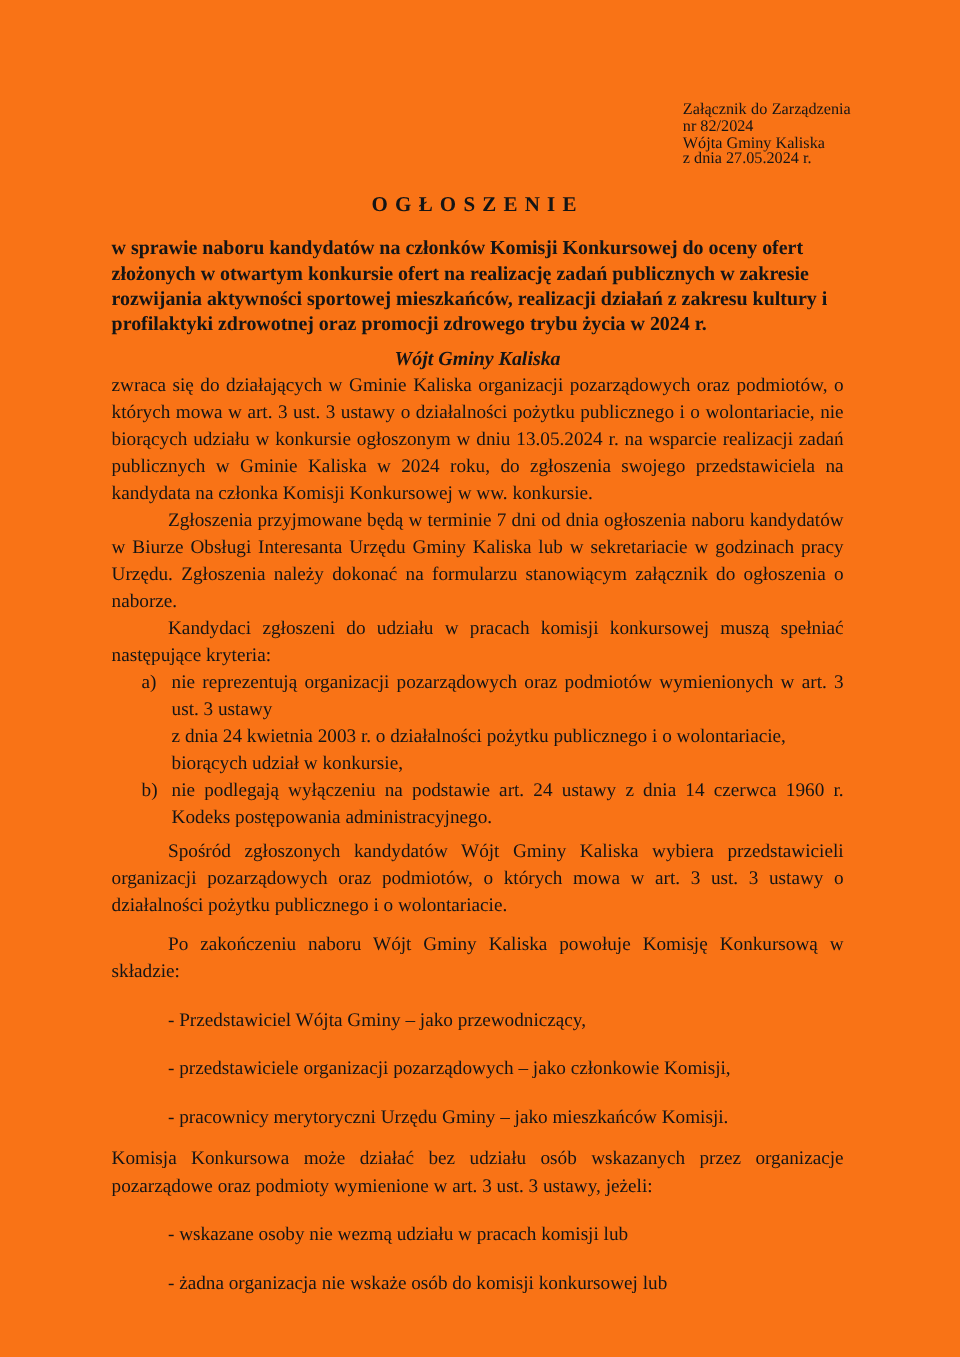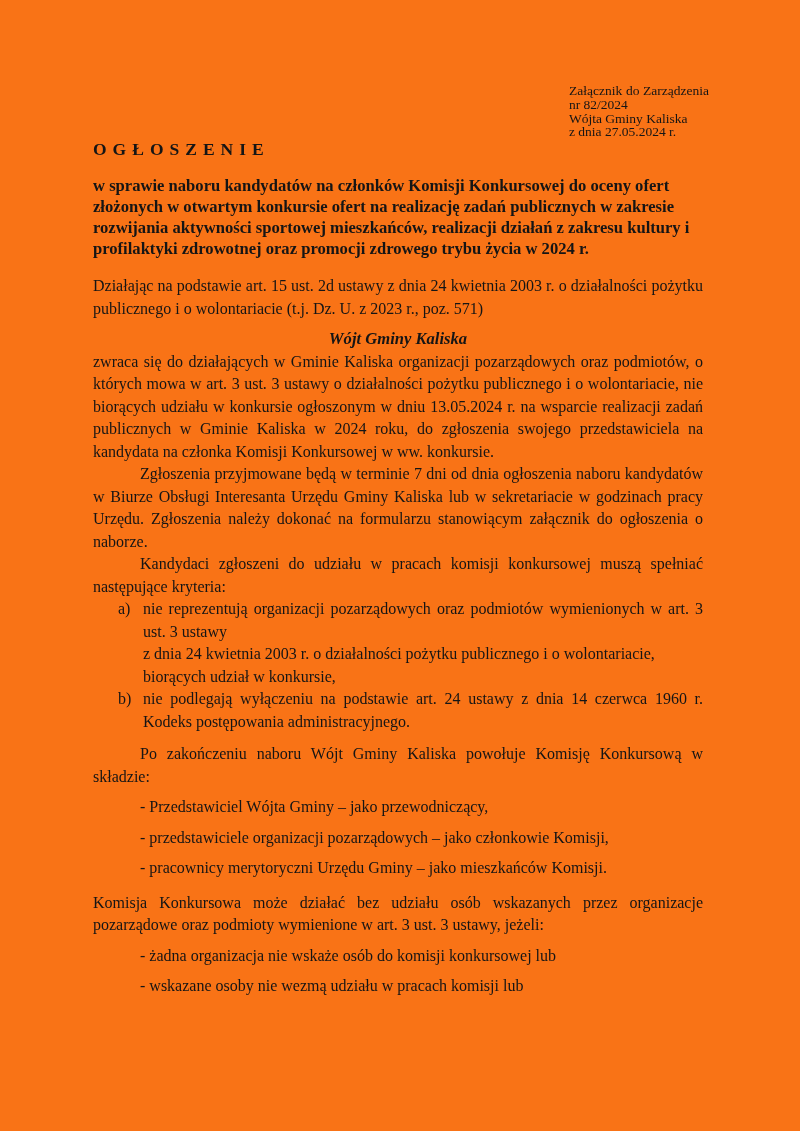--- a/index.html
+++ b/index.html
@@ -21,20 +21,22 @@
   .attach {
     margin-left: 476px;
     width: 140px;
     font-size: 13.5px;
     line-height: 13.8px;
   }
   .attach-line { white-space: nowrap; }
   .attach-line.justify-full { text-align: justify; text-align-last: justify; white-space: normal; }
 
   .doc-title {
+    margin-top: 21px;
+    text-align: center;
     font-weight: bold;
     font-size: 17.5px;
     line-height: 20px;
     letter-spacing: 6px;
   }
   .doc-subtitle {
     margin-top: 16px;
     text-align: left;
     font-weight: bold;
     font-size: 16.6px;
@@ -75,21 +77,21 @@
     text-align: left;
   }
   .crit-line.justify-full { text-align: justify; text-align-last: justify; }
   .crit-line.justify-wrap { text-align: justify; }
 
   .mt-selection { margin-top: 6px; }
   .mt-committee { margin-top: 10px; }
   .mt-canact    { margin-top: 12px; }
 
   .dash-line {
-    margin: 8px 0 0 47px;
+    margin: 18px 0 0 47px;
     font-size: 16px;
     line-height: 22.5px;
     text-align: left;
   }
 </style>
 </head>
 <body>
 
 <div class="page">
   <div class="content">
@@ -98,21 +100,20 @@
       <div class="attach-line justify-full">Załącznik do Zarządzenia</div>
       <div class="attach-line">nr 82/2024</div>
       <div class="attach-line">Wójta Gminy Kaliska</div>
       <div class="attach-line">z dnia 27.05.2024 r.</div>
     </div>
 
     <div class="doc-title">OGŁOSZENIE</div>
 
     <div class="doc-subtitle">w sprawie naboru kandydatów na członków Komisji Konkursowej do oceny ofert złożonych w otwartym konkursie ofert na realizację zadań publicznych w zakresie rozwijania aktywności sportowej mieszkańców, realizacji działań z zakresu kultury i profilaktyki zdrowotnej oraz promocji zdrowego trybu życia w 2024 r.</div>
 
-    <p class="para mt-legal">Działając na podstawie art. 15 ust. 2d ustawy z dnia 24 kwietnia 2003 r. o działalności pożytku publicznego i o wolontariacie (t.j. Dz. U. z 2023 r., poz. 571)</p>
 
     <div class="issuer">Wójt Gminy Kaliska</div>
 
     <p class="para">zwraca się do działających w Gminie Kaliska organizacji pozarządowych oraz podmiotów, o których mowa w art. 3 ust. 3 ustawy o działalności pożytku publicznego i o wolontariacie, nie biorących udziału w konkursie ogłoszonym w dniu 13.05.2024 r. na wsparcie realizacji zadań publicznych w Gminie Kaliska w 2024 roku, do zgłoszenia swojego przedstawiciela na kandydata na członka Komisji Konkursowej w ww. konkursie.</p>
 
     <p class="para indent">Zgłoszenia przyjmowane będą w terminie 7 dni od dnia ogłoszenia naboru kandydatów w Biurze Obsługi Interesanta Urzędu Gminy Kaliska lub w sekretariacie w godzinach pracy Urzędu. Zgłoszenia należy dokonać na formularzu stanowiącym załącznik do ogłoszenia o naborze.</p>
 
     <p class="para indent">Kandydaci zgłoszeni do udziału w pracach komisji konkursowej muszą spełniać następujące kryteria:</p>
 
     <div class="crit-list">
@@ -126,26 +127,27 @@
         </div>
       </div>
       <div class="crit-item">
         <div class="crit-marker">b)</div>
         <div class="crit-body">
           <div class="crit-line justify-wrap">nie podlegają wyłączeniu na podstawie art. 24 ustawy z dnia 14 czerwca 1960 r. Kodeks postępowania administracyjnego.</div>
         </div>
       </div>
     </div>
 
+    <p class="para indent mt-selection">Spośród zgłoszonych kandydatów Wójt Gminy Kaliska wybiera przedstawicieli organizacji pozarządowych oraz podmiotów, o których mowa w art. 3 ust. 3 ustawy o działalności pożytku publicznego i o wolontariacie.</p>
 
     <p class="para indent mt-committee">Po zakończeniu naboru Wójt Gminy Kaliska powołuje Komisję Konkursową w składzie:</p>
 
     <p class="dash-line">- Przedstawiciel Wójta Gminy – jako przewodniczący,</p>
     <p class="dash-line">- przedstawiciele organizacji pozarządowych – jako członkowie Komisji,</p>
     <p class="dash-line">- pracownicy merytoryczni Urzędu Gminy – jako mieszkańców Komisji.</p>
 
     <p class="para mt-canact">Komisja Konkursowa może działać bez udziału osób wskazanych przez organizacje pozarządowe oraz podmioty wymienione w art. 3 ust. 3 ustawy, jeżeli:</p>
 
+    <p class="dash-line">- wskazane osoby nie wezmą udziału w pracach komisji lub</p>
     <p class="dash-line">- żadna organizacja nie wskaże osób do komisji konkursowej lub</p>
-    <p class="dash-line">- wskazane osoby nie wezmą udziału w pracach komisji lub</p>
 
   </div>
 </div>
 
 </body></html>

